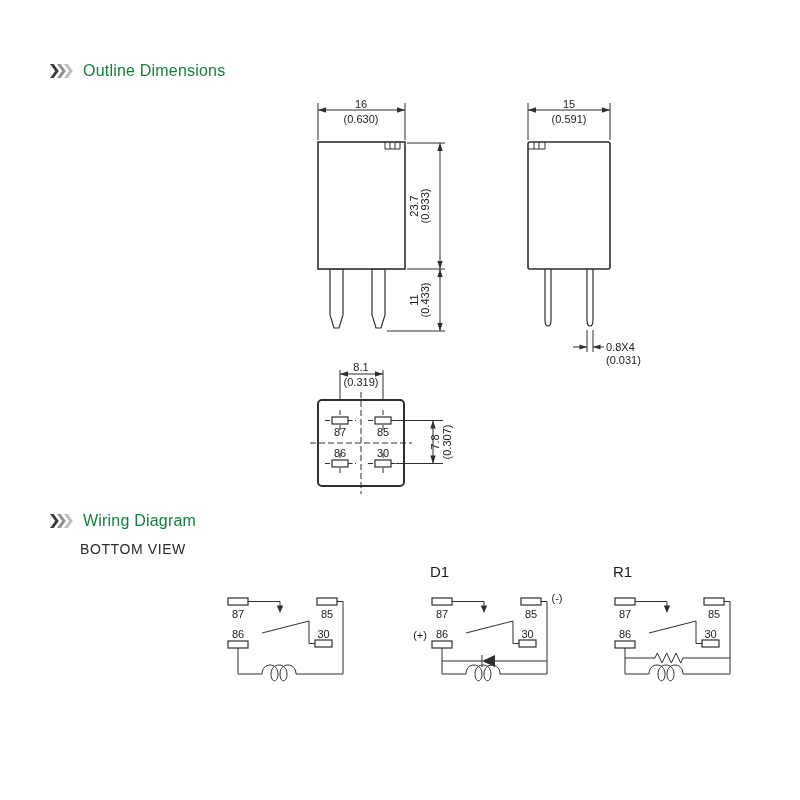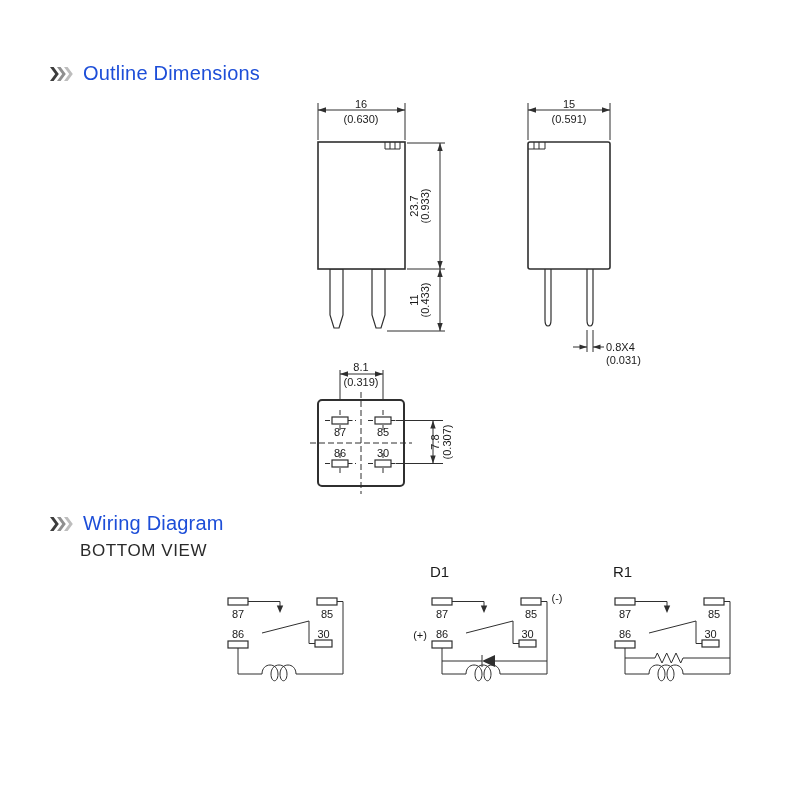--- a/index.html
+++ b/index.html
@@ -2,22 +2,22 @@
 <html><head>
 <meta charset="utf-8">
 <style>
   html,body{margin:0;padding:0;}
   body{
     width:800px;height:800px;background:#ffffff;position:relative;overflow:hidden;
     font-family:"Liberation Sans", sans-serif;color:#1a1a1a;
   }
   .abs{position:absolute;}
   .section-header{display:flex;align-items:center;gap:9px;}
-  .section-title{font-size:20px;color:#1d4ed8;letter-spacing:0.2px;}
-  .subtitle{font-size:17px;color:#2a2a2a;letter-spacing:0.6px;}
+  .section-title{font-size:16px;color:#15803d;letter-spacing:0.2px;}
+  .subtitle{font-size:14px;color:#2a2a2a;letter-spacing:0.6px;}
   svg{display:block;overflow:visible;}
   svg text{font-family:"Liberation Sans", sans-serif;fill:#1a1a1a;font-size:11px;}
   svg .dimtext{font-size:11px;}
   svg .pinlabel{font-size:11px;}
   svg .biglabel{font-size:15px;}
   svg .ln{stroke:#2f2f2f;stroke-width:1;fill:none;}
   svg .outline{stroke:#2f2f2f;stroke-width:1.6;fill:#ffffff;}
   svg .thick{stroke:#2f2f2f;stroke-width:2;fill:#ffffff;}
   svg .term{stroke:#2f2f2f;stroke-width:1.2;fill:#ffffff;}
   svg .arrow{fill:#2f2f2f;stroke:none;}

